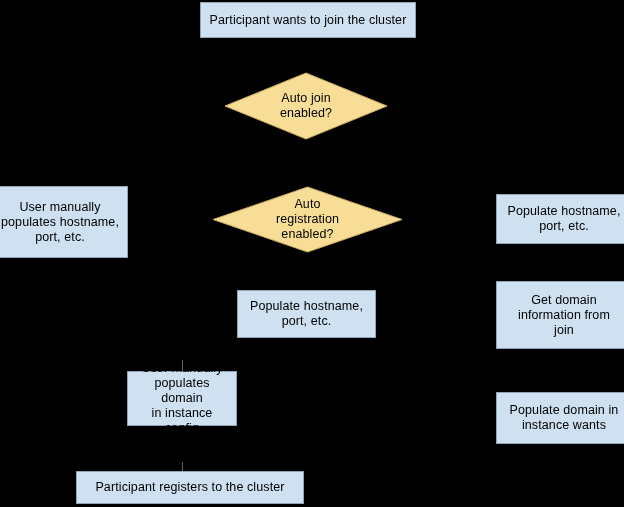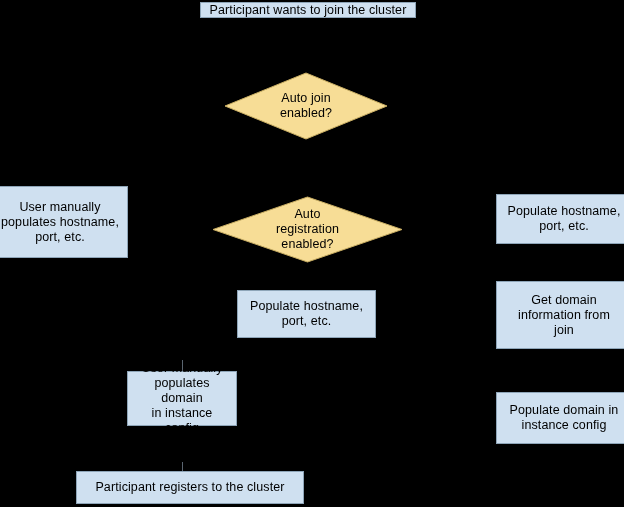--- a/index.html
+++ b/index.html
@@ -59,33 +59,33 @@
   .connector.v { width: 1px; }
 </style>
 </head>
 <body>
 
 <div id="canvas">
 
   <div class="connector v" style="left:182px; top:360px; height:11px;"></div>
   <div class="connector v" style="left:182px; top:462px; height:9px;"></div>
 
-  <div class="node process" style="left:200px; top:2px; width:216px; height:16px;">
+  <div class="node process" style="left:200px; top:2px; width:216px; height:36px;">
     <span class="label">Participant wants to join the cluster</span>
   </div>
 
   <div class="node decision" style="left:224px; top:72px; width:164px; height:68px;">
     <svg viewBox="0 0 164 68" preserveAspectRatio="none">
       <polygon points="82,1 163,34 82,67 1,34" fill="#f7dd96" stroke="#c9ae63" stroke-width="1"></polygon>
     </svg>
     <span class="label">Auto join
 enabled?</span>
   </div>
 
-  <div class="node decision" style="left:212px; top:196px; width:191px; height:67px;">
+  <div class="node decision" style="left:212px; top:186px; width:191px; height:67px;">
     <svg viewBox="0 0 191 67" preserveAspectRatio="none">
       <polygon points="95.5,1 190,33.5 95.5,66 1,33.5" fill="#f7dd96" stroke="#c9ae63" stroke-width="1"></polygon>
     </svg>
     <span class="label">Auto
 registration
 enabled?</span>
   </div>
 
   <div class="node process" style="left:-8px; top:186px; width:136px; height:72px;">
     <span class="label">User manually
@@ -110,20 +110,20 @@
   </div>
 
   <div class="node process" style="left:127px; top:371px; width:110px; height:55px;">
     <span class="label">User manually
 populates domain
 in instance config</span>
   </div>
 
   <div class="node process" style="left:496px; top:392px; width:136px; height:52px;">
     <span class="label">Populate domain in
-instance config</span>
+instance wants</span>
   </div>
 
   <div class="node process" style="left:76px; top:471px; width:228px; height:33px;">
     <span class="label">Participant registers to the cluster</span>
   </div>
 
 </div>
 
 </body></html>

